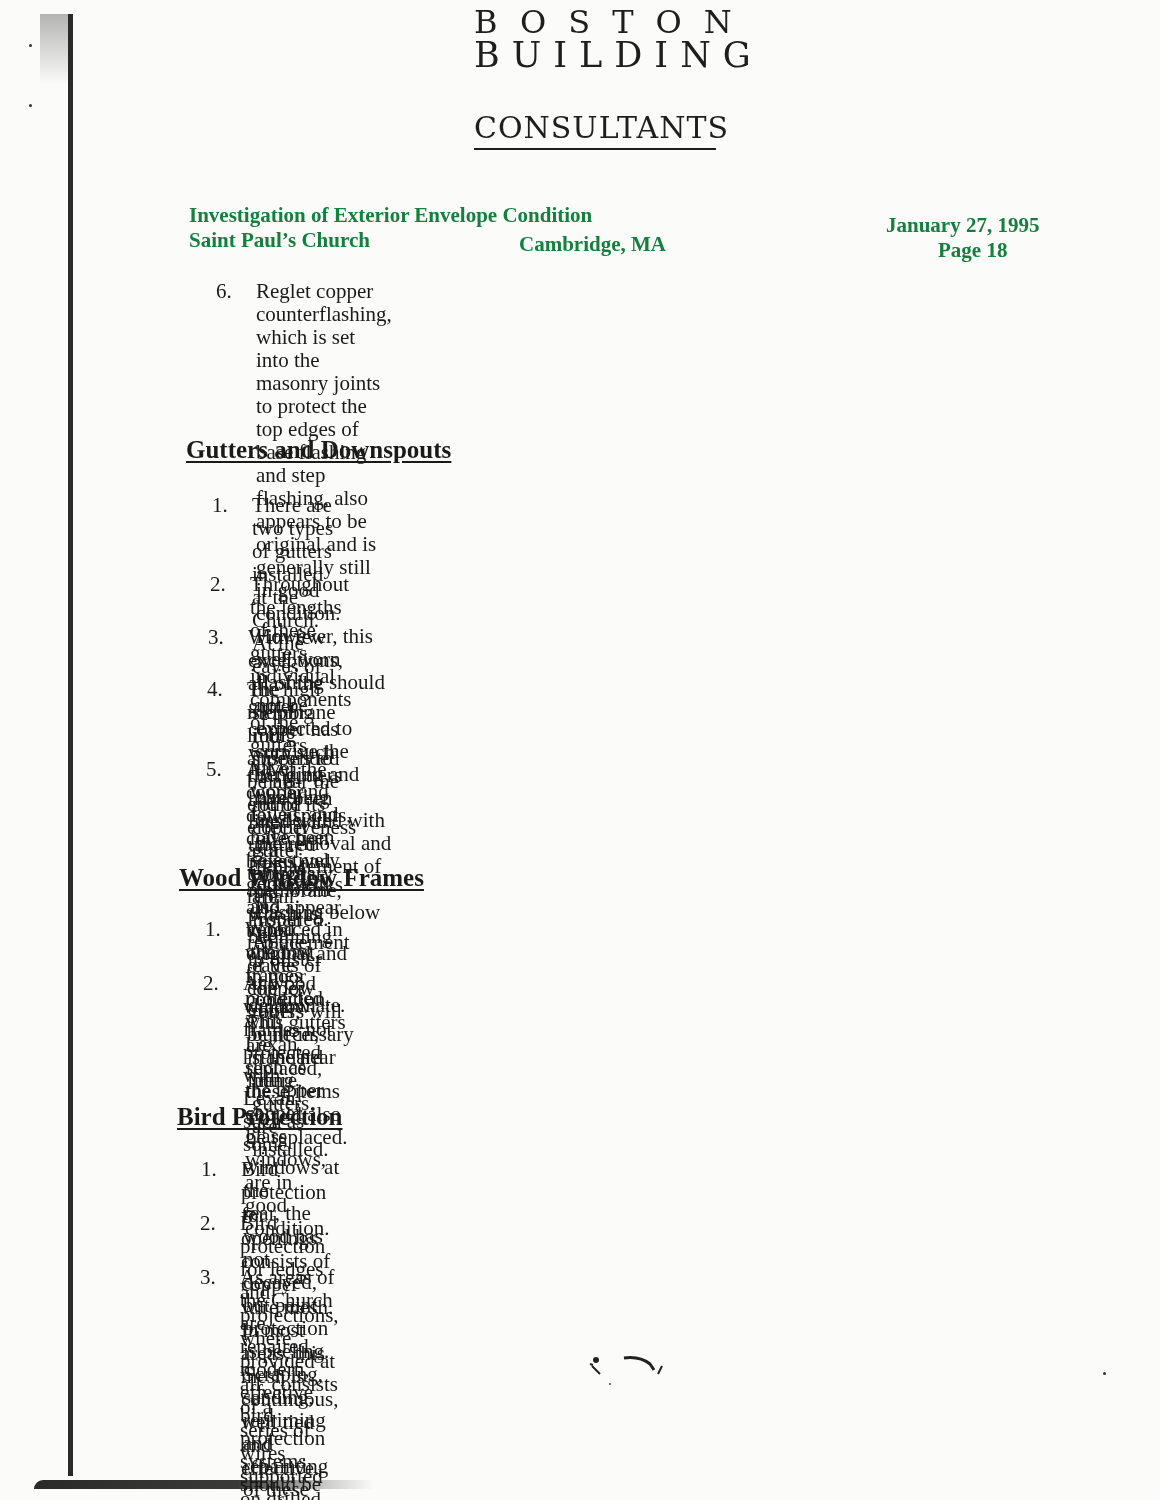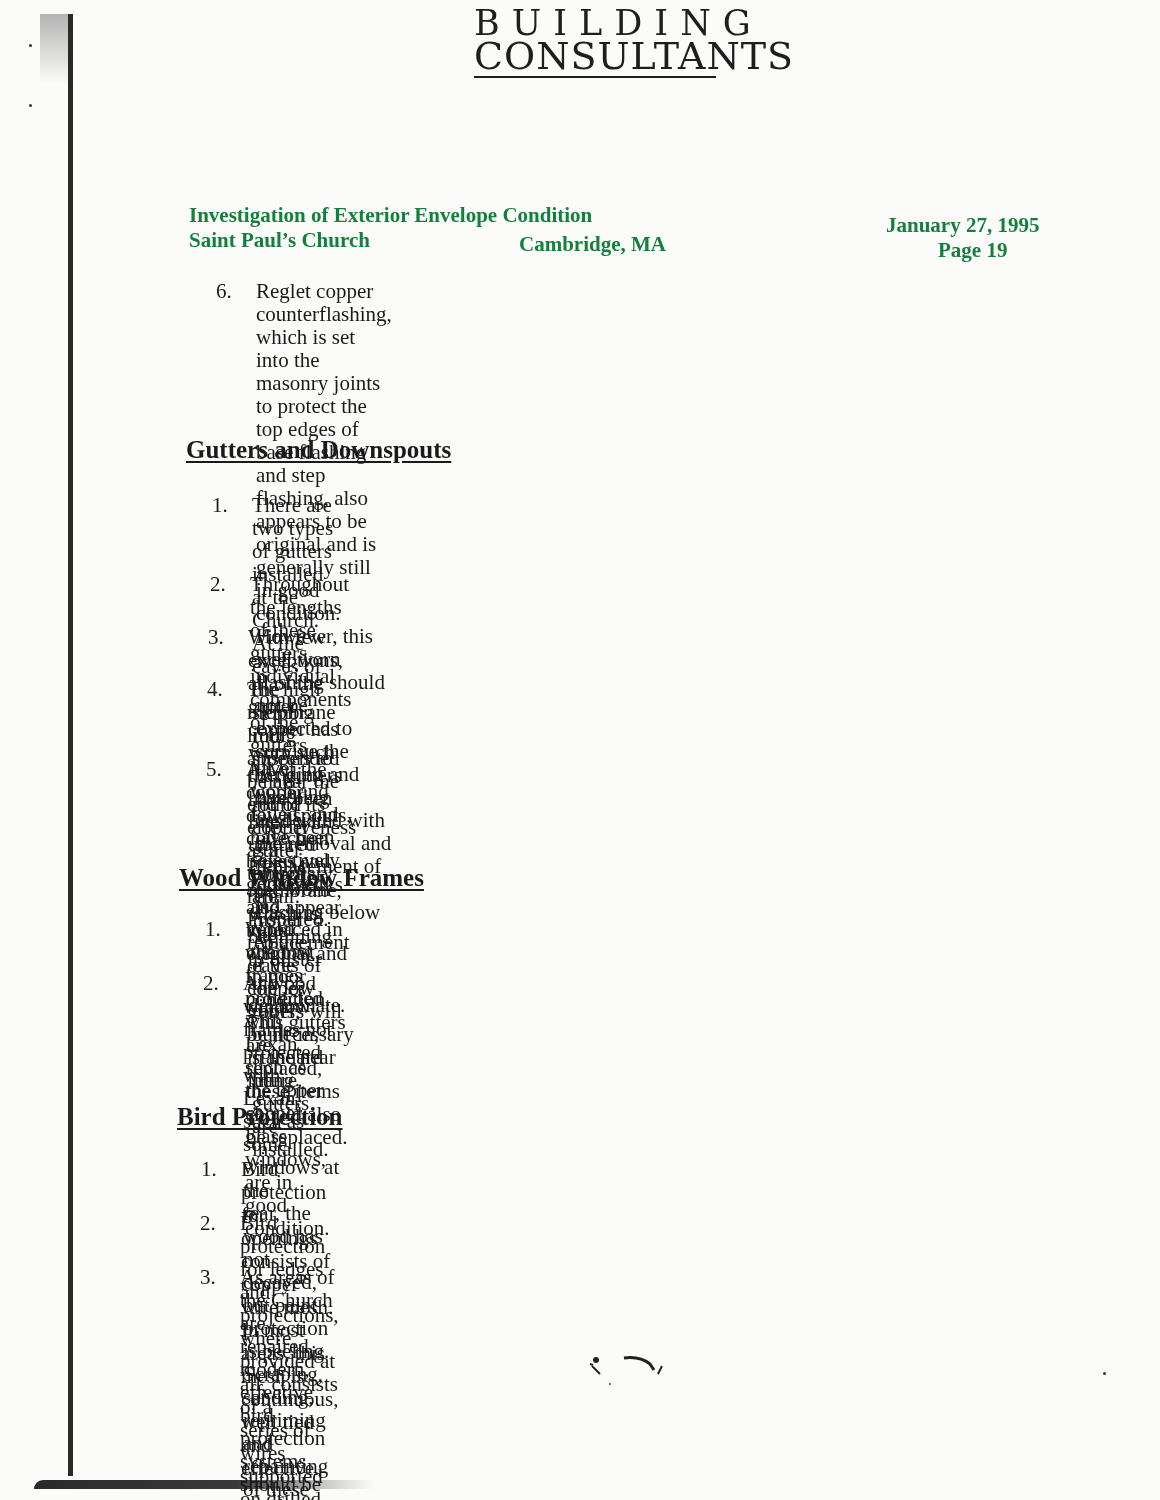--- a/index.html
+++ b/index.html
@@ -22,21 +22,21 @@
     border-top-left-radius: 18px;
   }
   .scan-dot { position: absolute; width: 3px; height: 3px; background: #333; border-radius: 50%; }
 
   .logo {
     position: absolute; left: 474px; top: 6px; width: 242px; text-align: center;
     font-family: "DejaVu Serif", serif; font-weight: normal; color: #1e1e1e;
   }
   .logo-line1 { font-size: 32px; letter-spacing: 22px; line-height: 32px; margin-right: -22px; font-weight: 300; }
   .logo-line2 { font-size: 35px; letter-spacing: 12px; line-height: 34px; margin-right: -12px; }
-  .logo-line3 { font-size: 38px; letter-spacing: 1px; line-height: 32px; }
+  .logo-line3 { font-size: 30px; letter-spacing: 1px; line-height: 32px; margin-top: 40px; }
   .logo-rule { height: 2px; background: #1e1e1e; margin-top: 4px; }
 
   .hdr { position: absolute; font-weight: bold; font-size: 21px; line-height: 24px; color: #15803d; }
   .hdr-title { left: 189px; top: 203px; }
   .hdr-church { left: 189px; top: 228px; }
   .hdr-city { left: 519px; top: 232px; text-align: center; }
   .hdr-date { left: 886px; top: 213px; }
   .hdr-page { left: 938px; top: 238px; }
 
   .item { position: absolute; font-size: 21px; line-height: 23px; }
@@ -62,30 +62,31 @@
 <div class="scan-dot" style="left:1103px;top:1372px;"></div>
 <svg class="smudge" viewBox="0 0 90 40">
   <path d="M5 13 L2 12 M4 14 L12 22" stroke="#222" stroke-width="2" fill="none"></path>
   <circle cx="8" cy="8" r="3" fill="#222"></circle>
   <path d="M36 6 Q52 4 62 12 L66 18" stroke="#222" stroke-width="3" fill="none"></path>
   <path d="M74 14 L70 22" stroke="#222" stroke-width="2" fill="none"></path>
   <circle cx="22" cy="32" r="1" fill="#444"></circle>
 </svg>
 
 <div class="logo">
+  <div class="logo-line1">BOSTON</div>
   <div class="logo-line2">BUILDING</div>
   <div class="logo-line3">CONSULTANTS</div>
   <div class="logo-rule"></div>
 </div>
 
 <div class="hdr hdr-title">Investigation of Exterior Envelope Condition</div>
 <div class="hdr hdr-church">Saint Paul’s Church</div>
 <div class="hdr hdr-city">Cambridge, MA</div>
 <div class="hdr hdr-date">January 27, 1995</div>
-<div class="hdr hdr-page">Page 19</div>
+<div class="hdr hdr-page">Page 18</div>
 
 <div class="item" style="left:216px;top:280px;">
   <span class="num">6.</span>
   <span class="txt">Reglet copper counterflashing, which is set into the masonry joints to protect the
 top edges of  base flashing and step flashing, also appears to be original and is
 generally still in good condition.  However, this well worn flashing should not be
 expected to survive the bending and handling associated with the removal and
 replacement of the worn flashing below it.</span>
 </div>
 

